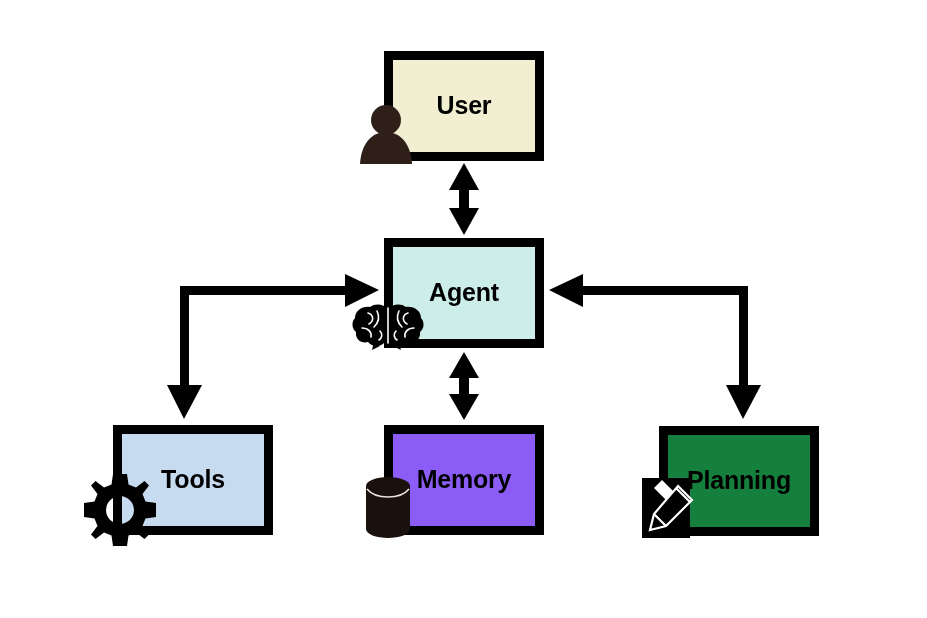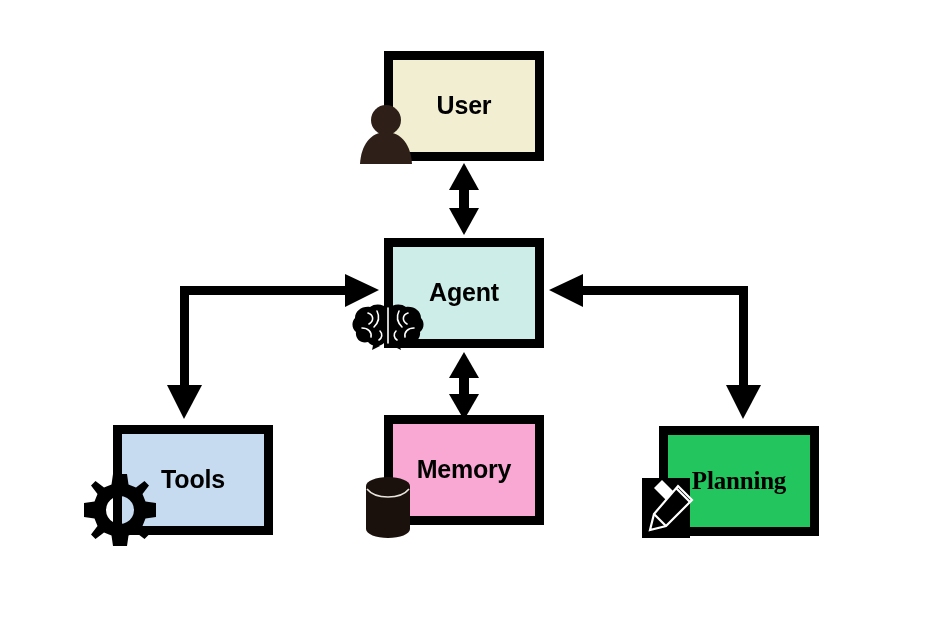--- a/index.html
+++ b/index.html
@@ -52,33 +52,32 @@
   }
   #node-tools {
     left: 113px;
     top: 425px;
     width: 160px;
     height: 110px;
     background: #c6daf0;
   }
   #node-memory {
     left: 384px;
-    top: 415px;
-    width: 160px;
-    height: 110px;
-    background: #f9a8d4;
+    top: 425px;
+    width: 160px;
+    height: 110px;
+    background: #8b5cf6;
     align-items: center;
   }
   #node-planning {
     left: 659px;
     top: 426px;
     width: 160px;
     height: 110px;
-    background: #22c55e;
-    font-family: Liberation Serif, serif;
+    background: #15803d;
   }
   .edge-layer {
     position: absolute;
     left: 0;
     top: 0;
     width: 927px;
     height: 618px;
     pointer-events: none;
   }
   .icon-layer {

